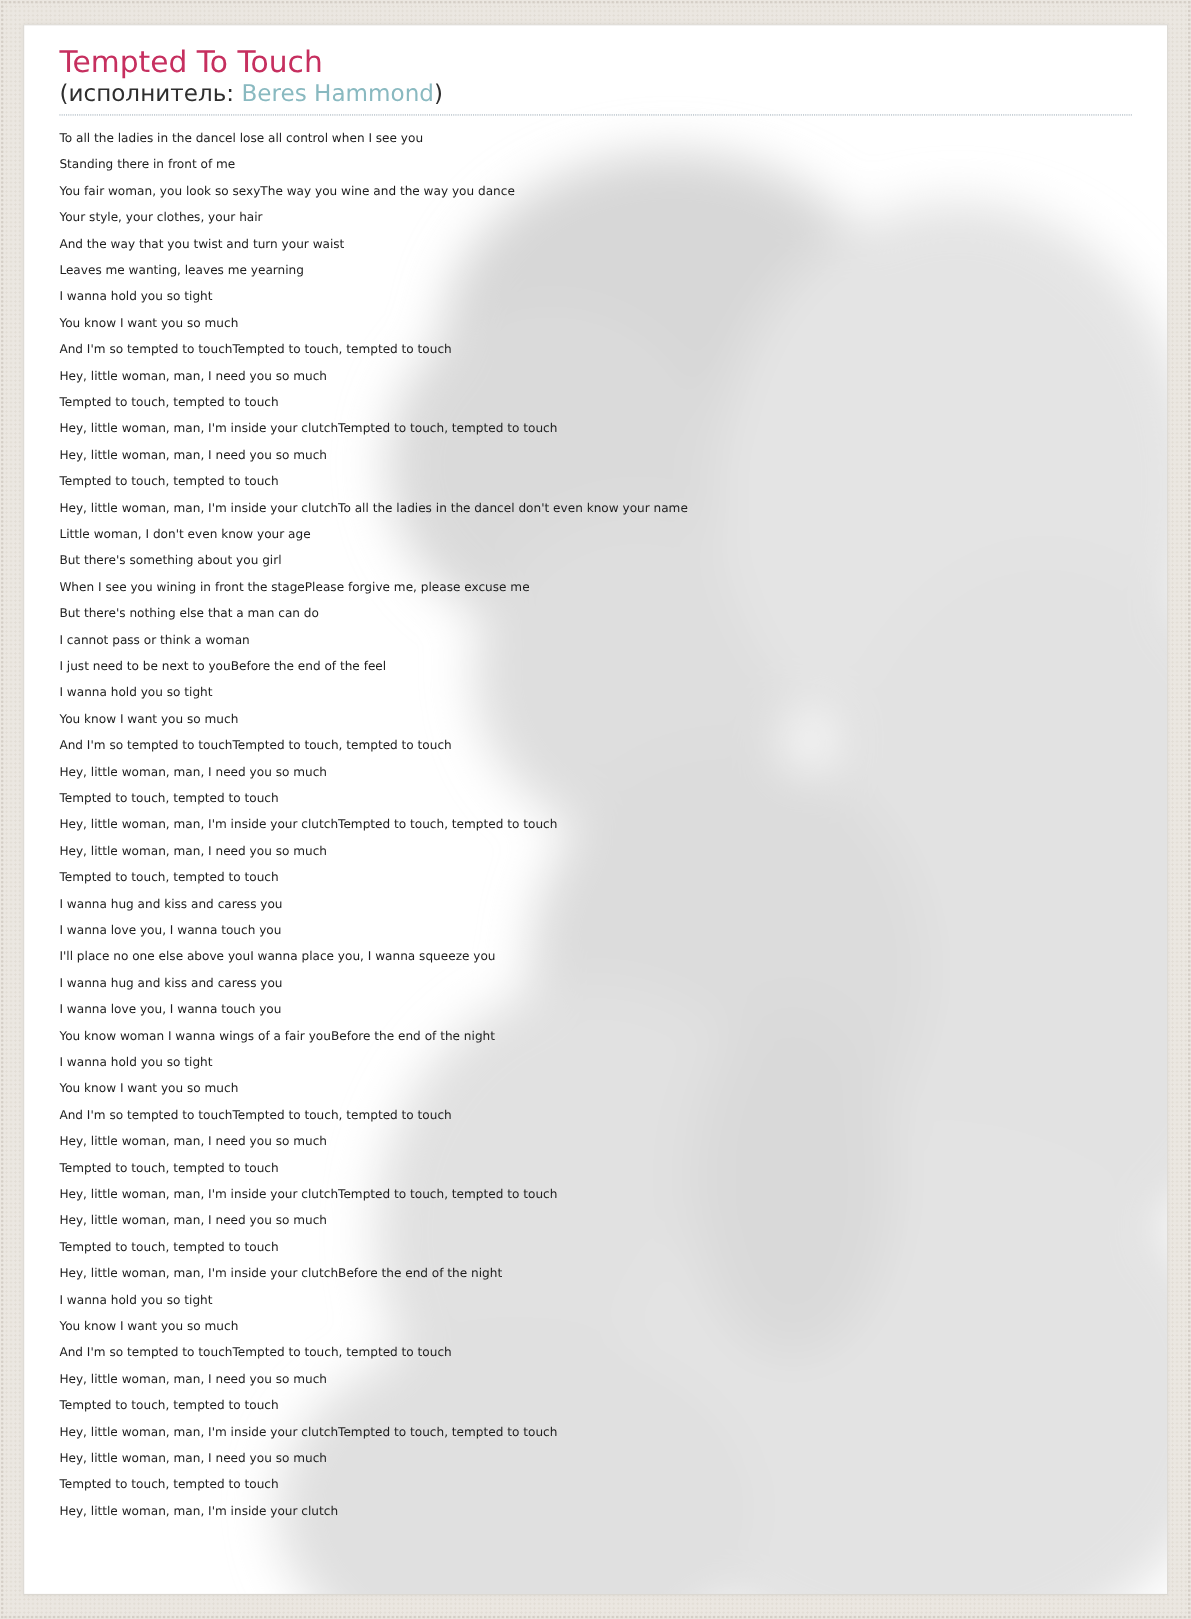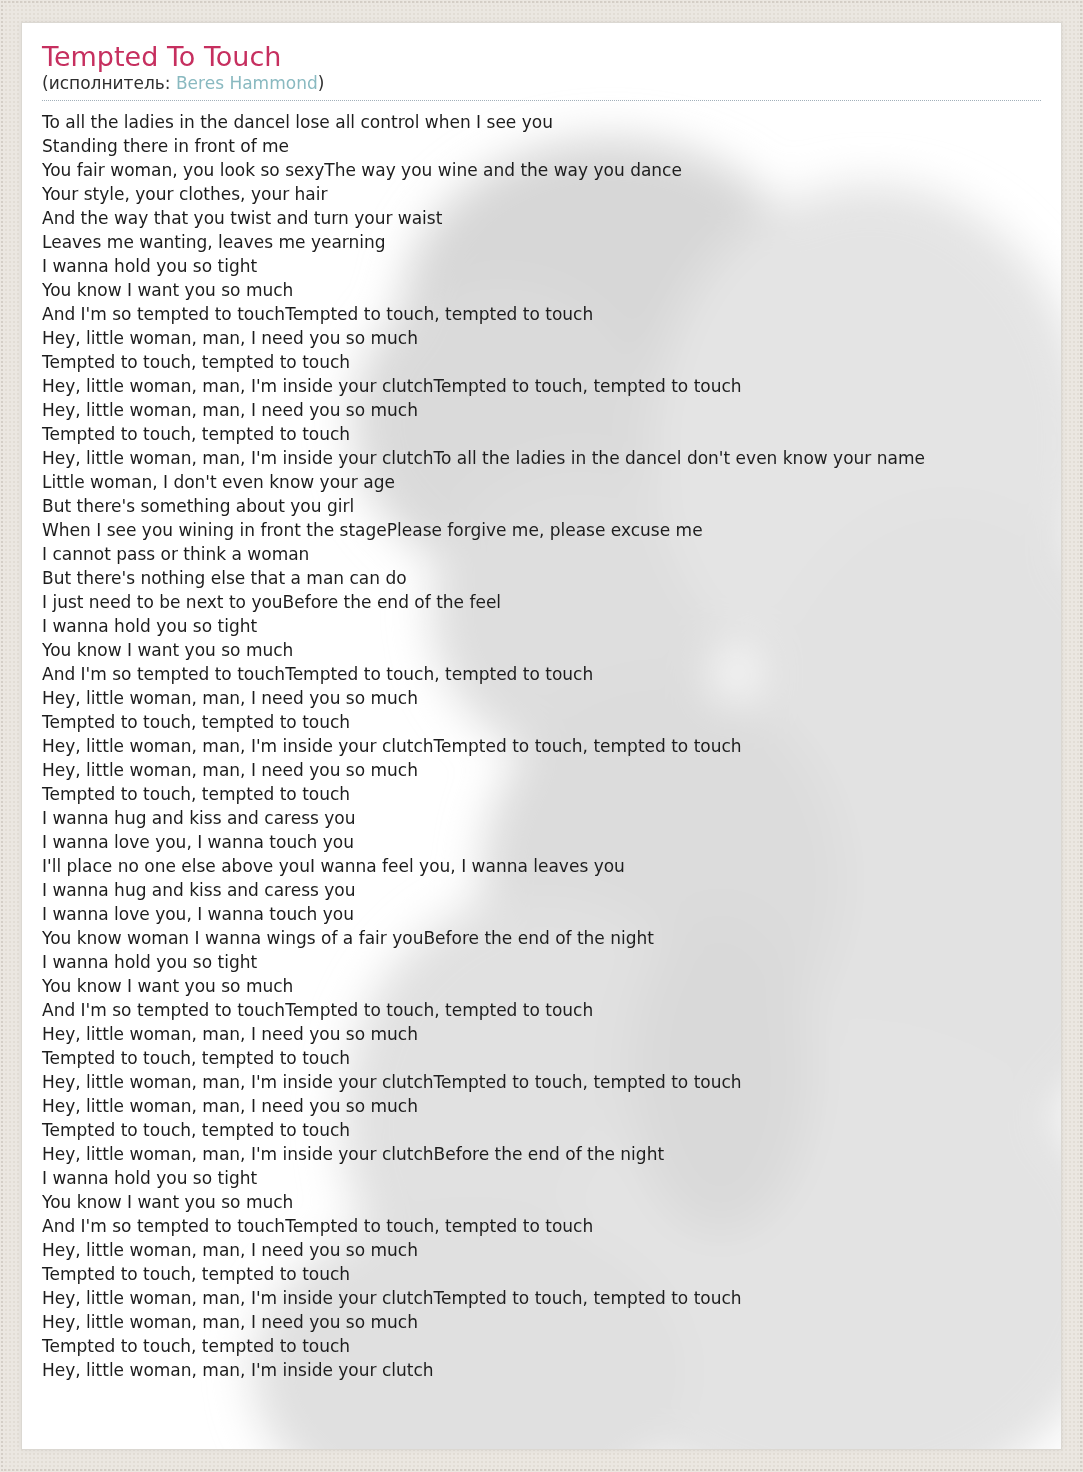--- a/index.html
+++ b/index.html
@@ -37,44 +37,44 @@
     border:1px solid var(--card-border);
     box-shadow:0 0 5px rgba(0,0,0,0.06);
     overflow:hidden;
   }
   .bg-art{
     position:absolute;top:0;left:0;width:100%;height:100%;
     pointer-events:none;
   }
   .card-inner{
     position:relative;
-    padding:18px 20px 0;
+    padding:18px 32px 0;
   }
   h1.page-title{
     margin:0;
     font-size:27px;
     font-weight:400;
     line-height:1.15;
     color:var(--title-color);
   }
   .subtitle{
     margin:1px 0 0;
-    font-size:17px;
+    font-size:21px;
     color:var(--subtitle-color);
     padding-bottom:7px;
     border-bottom:1px dotted var(--separator);
   }
   .artist-link{
     color:var(--artist-link);
     text-decoration:none;
     cursor:pointer;
   }
   .lyrics{
     margin-top:9px;
-    font-size:17px;
+    font-size:11px;
     line-height:24px;
     color:var(--text-color);
     white-space:nowrap;
   }
   .lyric-line{height:24px;}
 </style>
 </head>
 <body>
 
 <div class="page-frame"></div>
@@ -118,34 +118,34 @@
         <div class="lyric-line">And I'm so tempted to touchTempted to touch, tempted to touch</div>
         <div class="lyric-line">Hey, little woman, man, I need you so much</div>
         <div class="lyric-line">Tempted to touch, tempted to touch</div>
         <div class="lyric-line">Hey, little woman, man, I'm inside your clutchTempted to touch, tempted to touch</div>
         <div class="lyric-line">Hey, little woman, man, I need you so much</div>
         <div class="lyric-line">Tempted to touch, tempted to touch</div>
         <div class="lyric-line">Hey, little woman, man, I'm inside your clutchTo all the ladies in the dancel don't even know your name</div>
         <div class="lyric-line">Little woman, I don't even know your age</div>
         <div class="lyric-line">But there's something about you girl</div>
         <div class="lyric-line">When I see you wining in front the stagePlease forgive me, please excuse me</div>
+        <div class="lyric-line">But there's nothing else that a man can do</div>
         <div class="lyric-line">I cannot pass or think a woman</div>
-        <div class="lyric-line">But there's nothing else that a man can do</div>
         <div class="lyric-line">I just need to be next to youBefore the end of the feel</div>
         <div class="lyric-line">I wanna hold you so tight</div>
         <div class="lyric-line">You know I want you so much</div>
         <div class="lyric-line">And I'm so tempted to touchTempted to touch, tempted to touch</div>
         <div class="lyric-line">Hey, little woman, man, I need you so much</div>
         <div class="lyric-line">Tempted to touch, tempted to touch</div>
         <div class="lyric-line">Hey, little woman, man, I'm inside your clutchTempted to touch, tempted to touch</div>
         <div class="lyric-line">Hey, little woman, man, I need you so much</div>
         <div class="lyric-line">Tempted to touch, tempted to touch</div>
         <div class="lyric-line">I wanna hug and kiss and caress you</div>
         <div class="lyric-line">I wanna love you, I wanna touch you</div>
-        <div class="lyric-line">I'll place no one else above youI wanna feel you, I wanna leaves you</div>
+        <div class="lyric-line">I'll place no one else above youI wanna place you, I wanna squeeze you</div>
         <div class="lyric-line">I wanna hug and kiss and caress you</div>
         <div class="lyric-line">I wanna love you, I wanna touch you</div>
         <div class="lyric-line">You know woman I wanna wings of a fair youBefore the end of the night</div>
         <div class="lyric-line">I wanna hold you so tight</div>
         <div class="lyric-line">You know I want you so much</div>
         <div class="lyric-line">And I'm so tempted to touchTempted to touch, tempted to touch</div>
         <div class="lyric-line">Hey, little woman, man, I need you so much</div>
         <div class="lyric-line">Tempted to touch, tempted to touch</div>
         <div class="lyric-line">Hey, little woman, man, I'm inside your clutchTempted to touch, tempted to touch</div>
         <div class="lyric-line">Hey, little woman, man, I need you so much</div>

